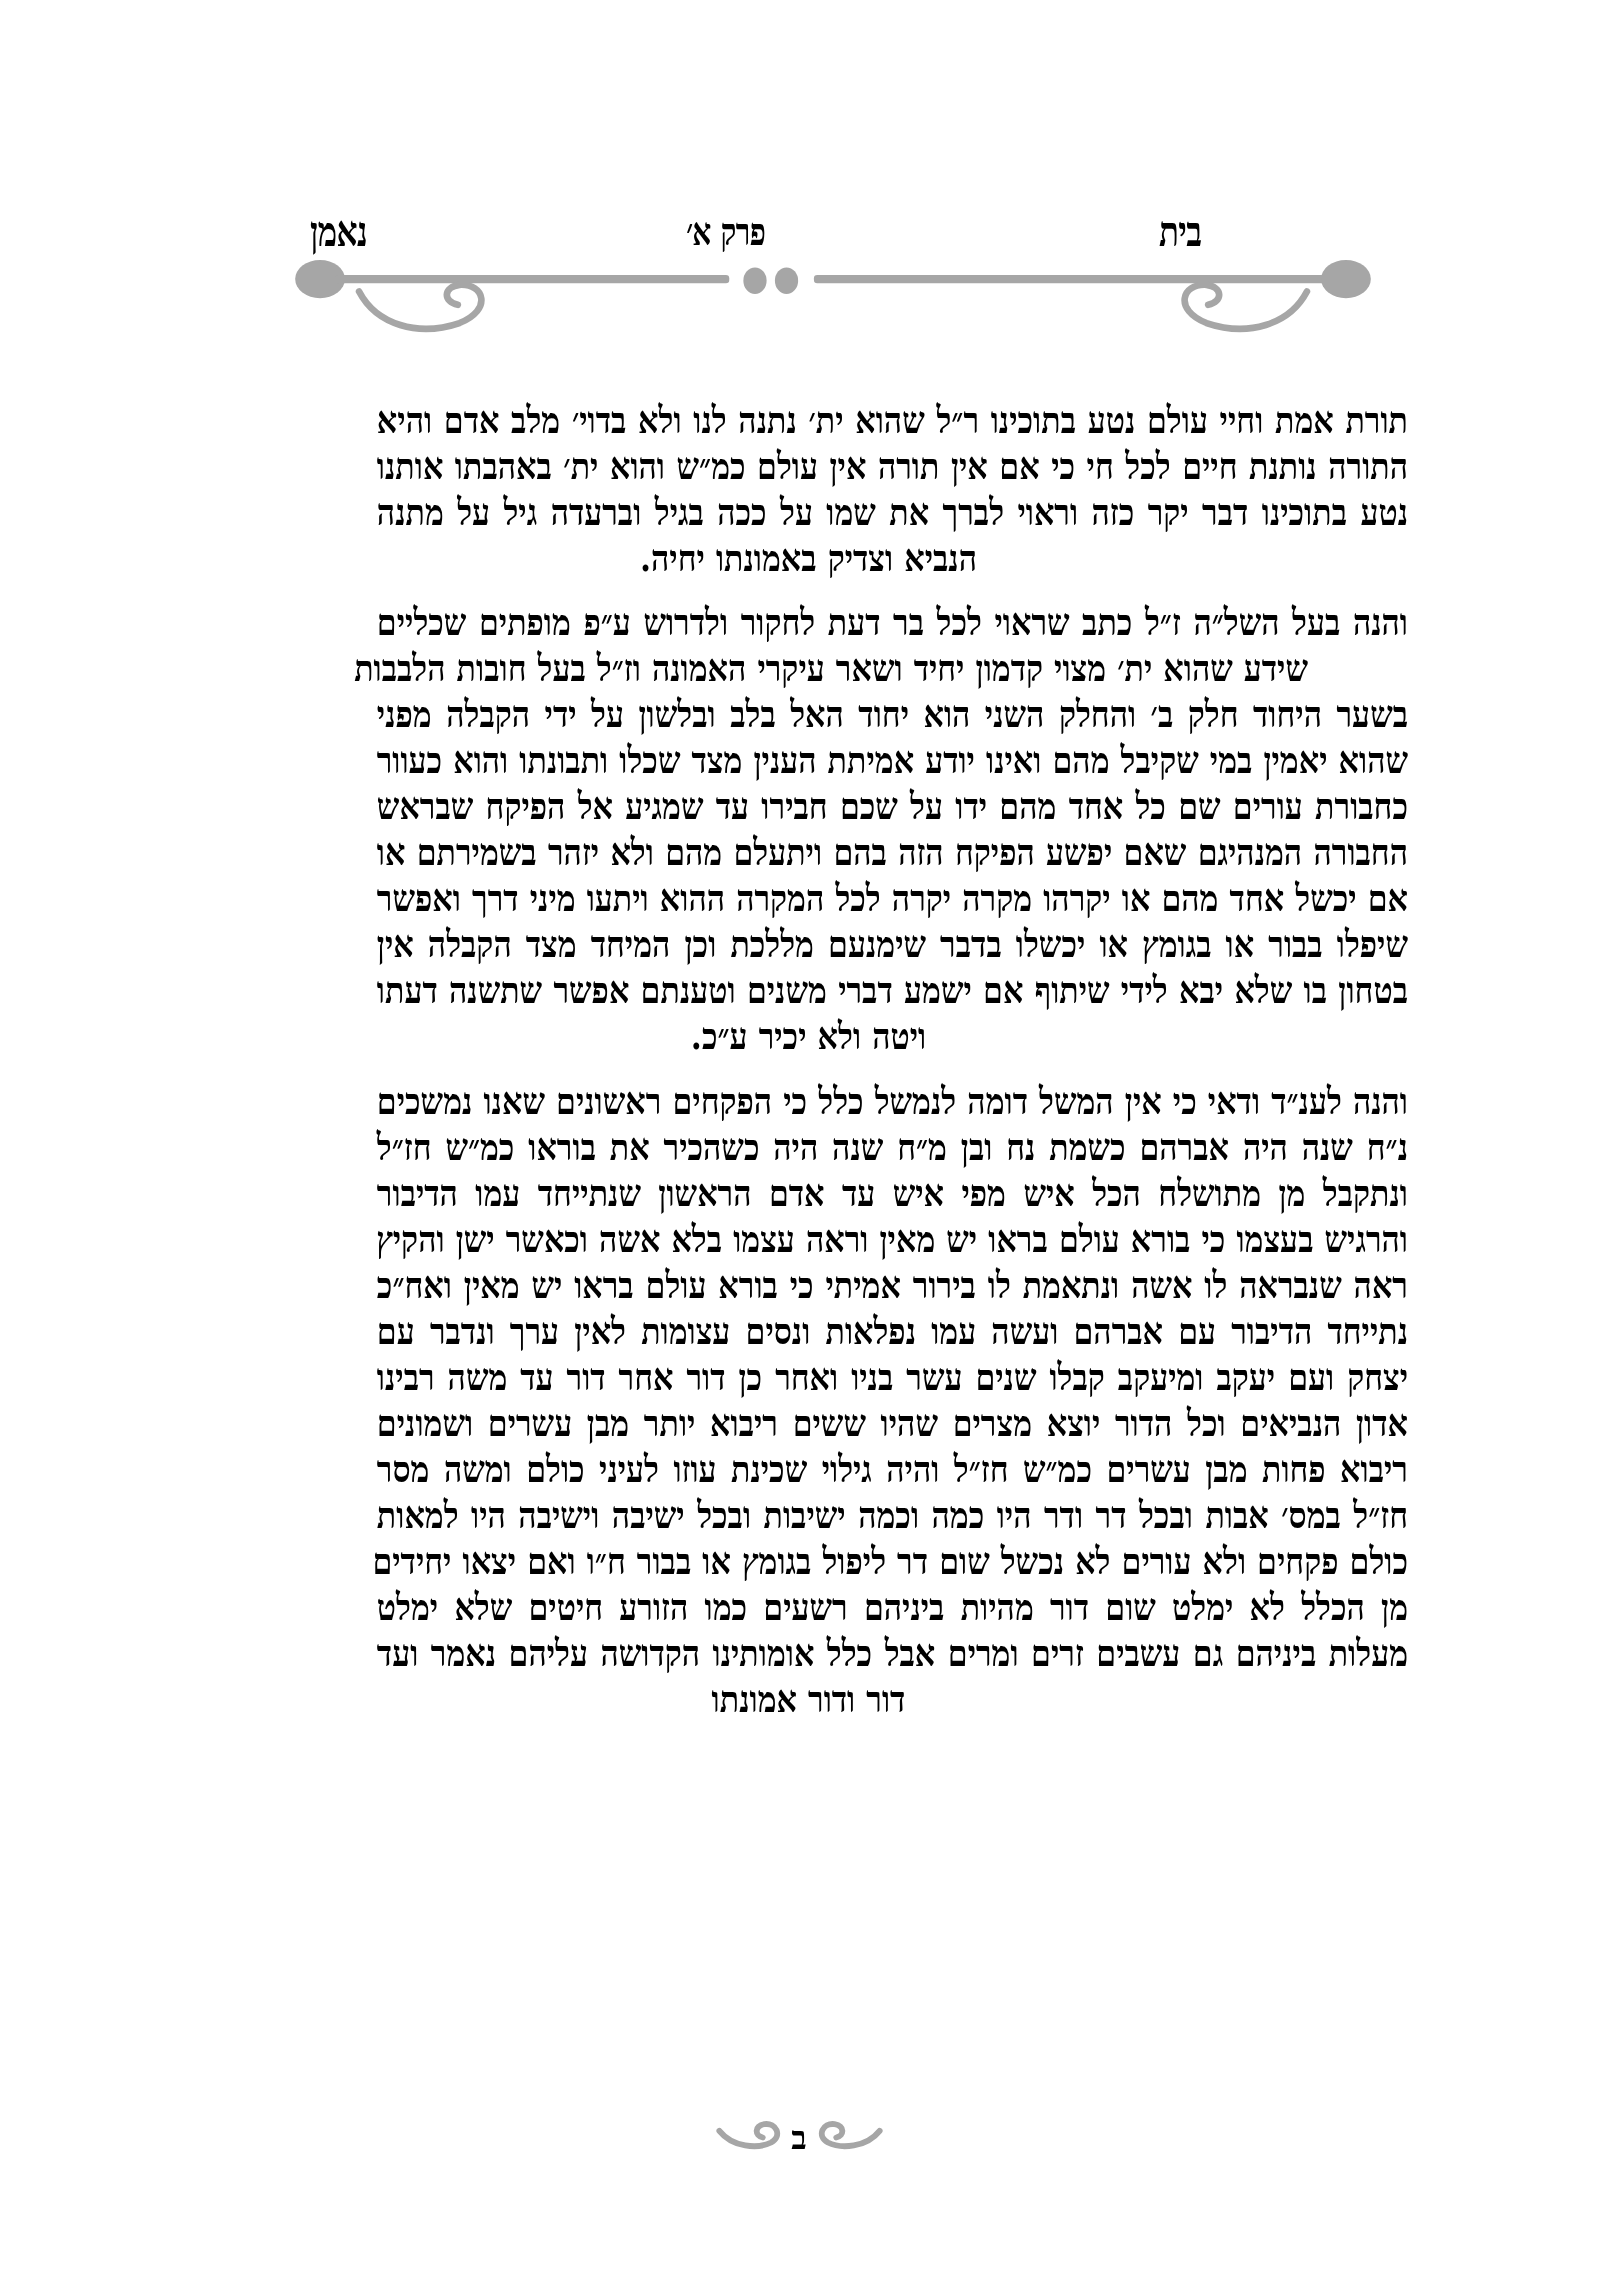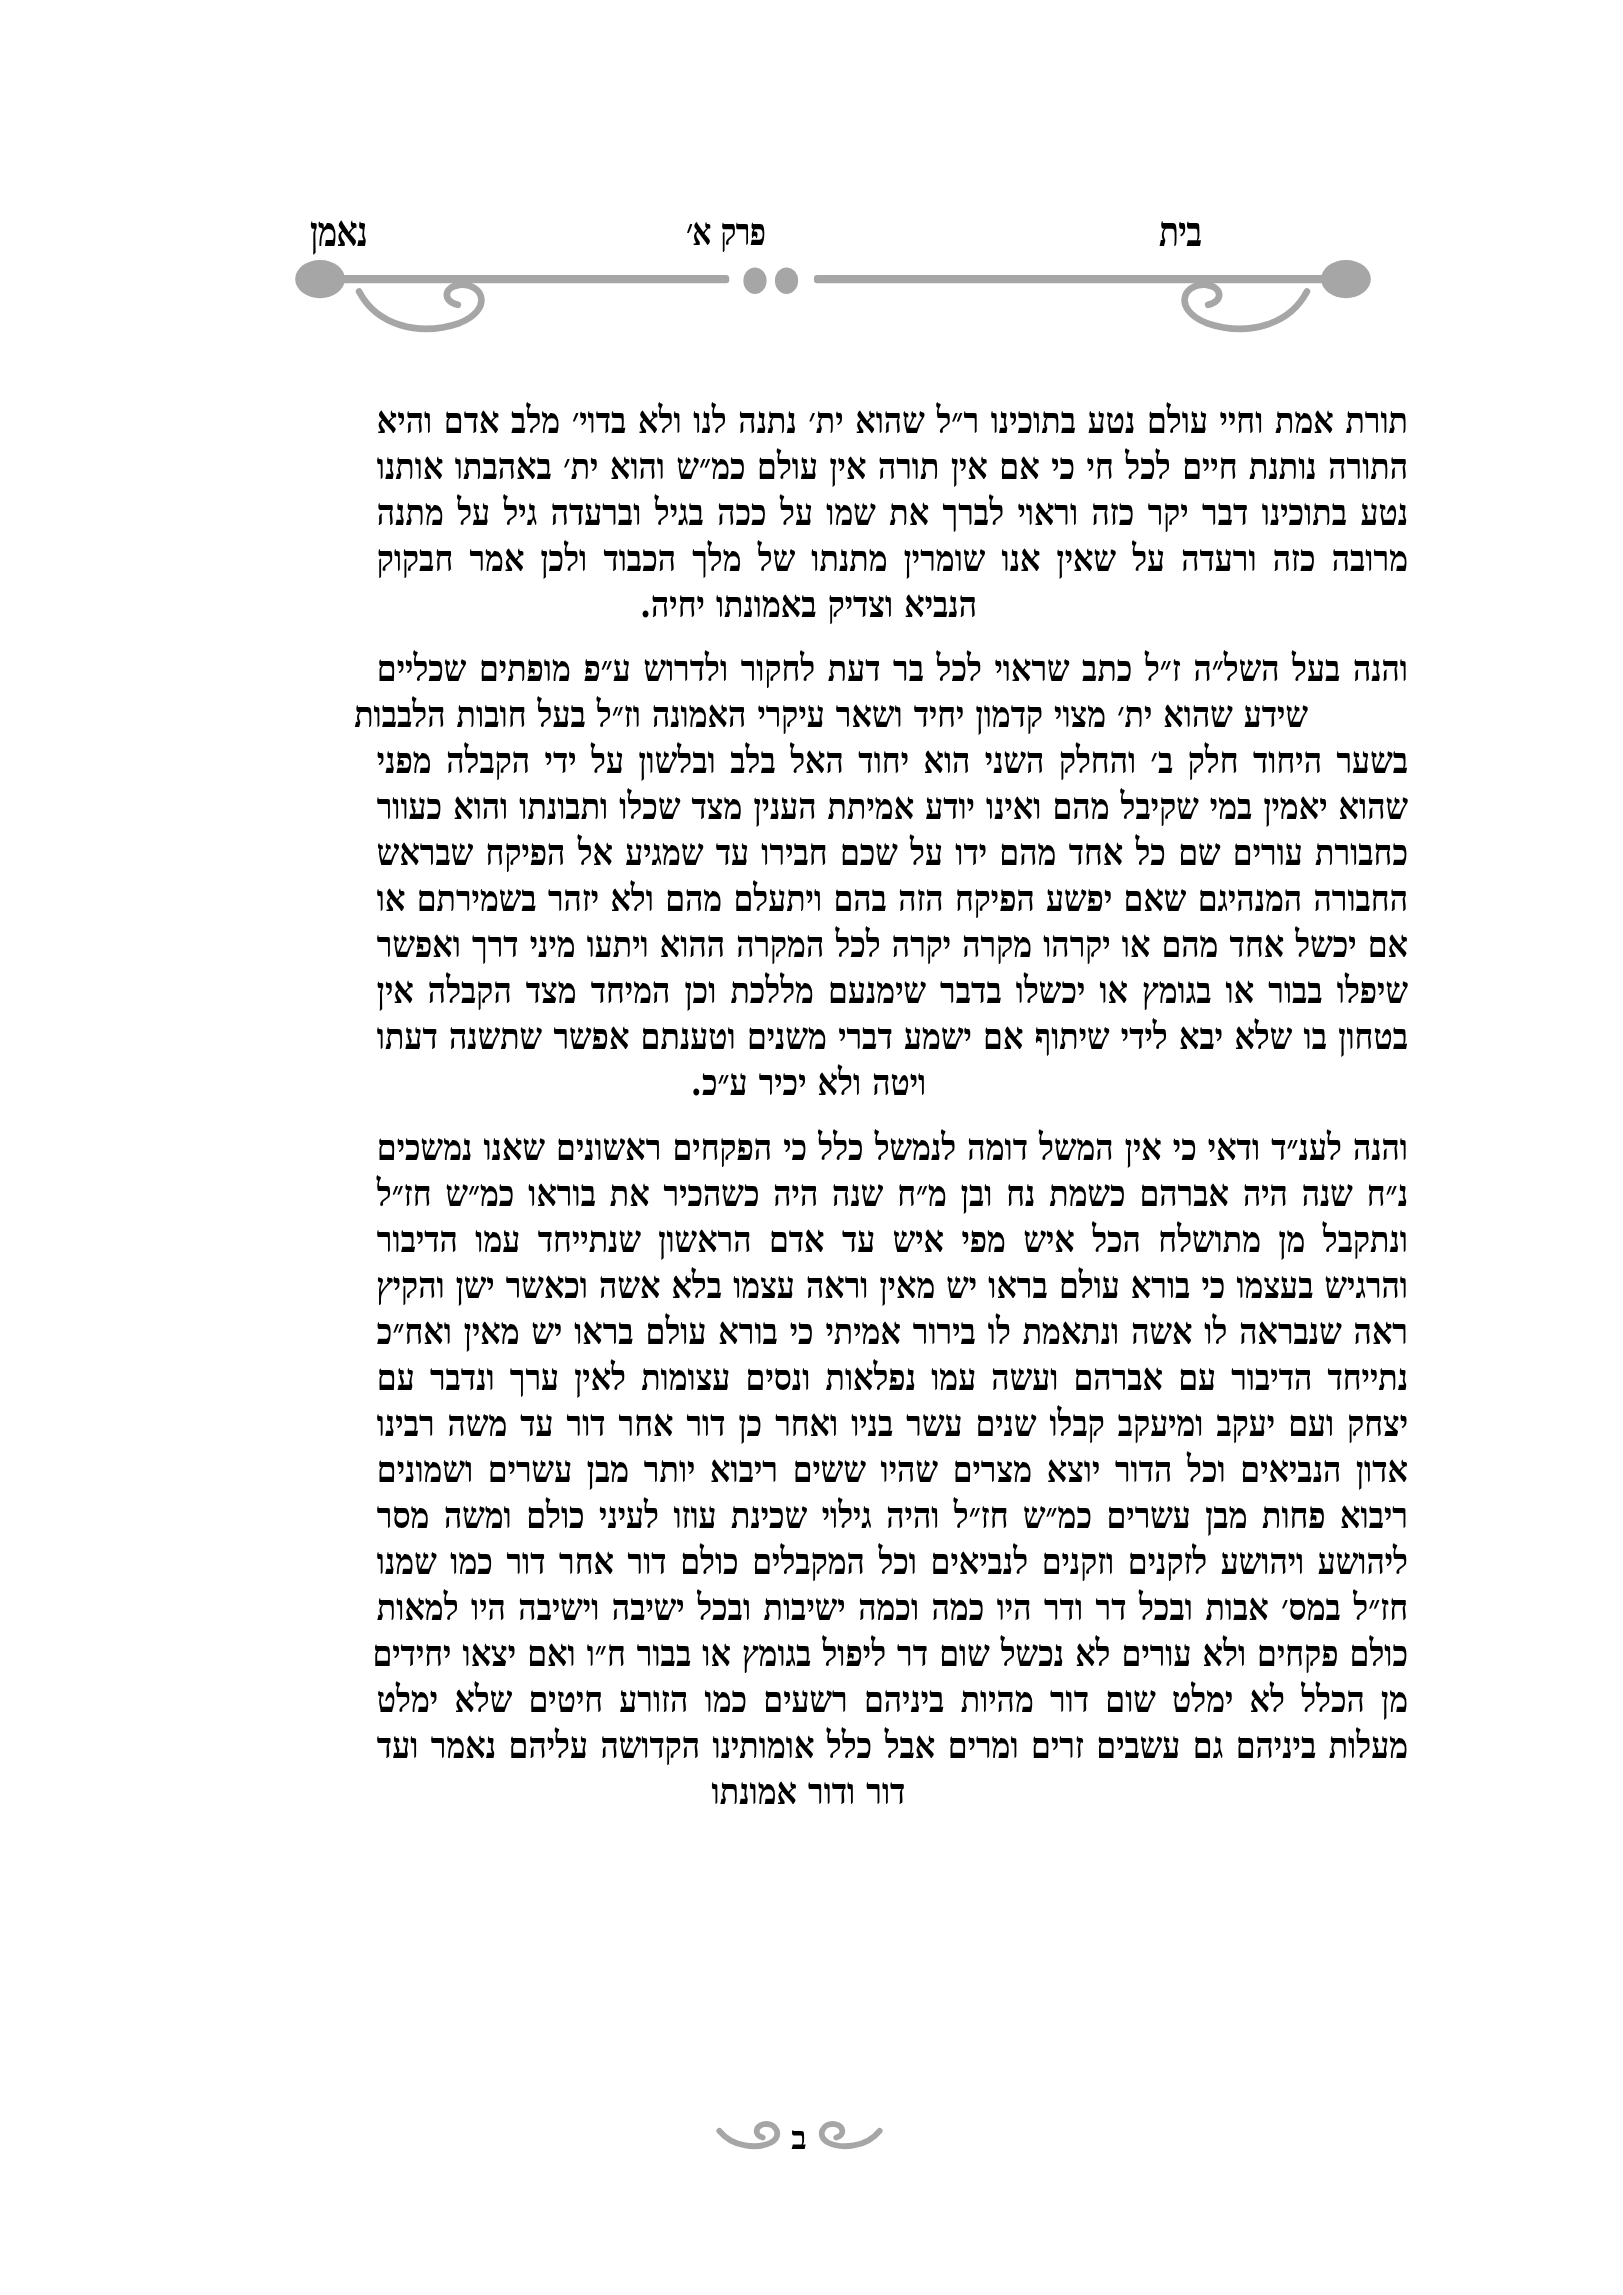--- a/index.html
+++ b/index.html
@@ -145,21 +145,20 @@
       </g>
     </svg>
   </div>
 
   <div class="body-text">
 
     <div class="para">
       <div class="line"><span>תורת אמת וחיי עולם נטע בתוכינו ר״ל שהוא ית׳ נתנה לנו ולא בדוי׳ מלב אדם והיא</span></div>
       <div class="line"><span>התורה נותנת חיים לכל חי כי אם אין תורה אין עולם כמ״ש והוא ית׳ באהבתו אותנו</span></div>
       <div class="line"><span>נטע בתוכינו דבר יקר כזה וראוי לברך את שמו על ככה בגיל וברעדה גיל על מתנה</span></div>
-      <div class="line"><span>מרובה כזה ורעדה על שאין אנו שומרין מתנתו של מלך הכבוד ולכן אמר חבקוק</span></div>
       <div class="line last"><span>הנביא וצדיק באמונתו יחיה.</span></div>
     </div>
 
     <div class="para">
       <div class="line"><span>והנה בעל השל״ה ז״ל כתב שראוי לכל בר דעת לחקור ולדרוש ע״פ מופתים שכליים</span></div>
       <div class="line indent"><span>שידע שהוא ית׳ מצוי קדמון יחיד ושאר עיקרי האמונה וז״ל בעל חובות הלבבות</span></div>
       <div class="line"><span>בשער היחוד חלק ב׳ והחלק השני הוא יחוד האל בלב ובלשון על ידי הקבלה מפני</span></div>
       <div class="line"><span>שהוא יאמין במי שקיבל מהם ואינו יודע אמיתת הענין מצד שכלו ותבונתו והוא כעוור</span></div>
       <div class="line"><span>כחבורת עורים שם כל אחד מהם ידו על שכם חבירו עד שמגיע אל הפיקח שבראש</span></div>
       <div class="line"><span>החבורה המנהיגם שאם יפשע הפיקח הזה בהם ויתעלם מהם ולא יזהר בשמירתם או</span></div>
@@ -172,21 +171,20 @@
     <div class="para">
       <div class="line"><span>והנה לענ״ד ודאי כי אין המשל דומה לנמשל כלל כי הפקחים ראשונים שאנו נמשכים</span></div>
       <div class="line"><span>נ״ח שנה היה אברהם כשמת נח ובן מ״ח שנה היה כשהכיר את בוראו כמ״ש חז״ל</span></div>
       <div class="line"><span>ונתקבל מן מתושלח הכל איש מפי איש עד אדם הראשון שנתייחד עמו הדיבור</span></div>
       <div class="line"><span>והרגיש בעצמו כי בורא עולם בראו יש מאין וראה עצמו בלא אשה וכאשר ישן והקיץ</span></div>
       <div class="line"><span>ראה שנבראה לו אשה ונתאמת לו בירור אמיתי כי בורא עולם בראו יש מאין ואח״כ</span></div>
       <div class="line"><span>נתייחד הדיבור עם אברהם ועשה עמו נפלאות ונסים עצומות לאין ערך ונדבר עם</span></div>
       <div class="line"><span>יצחק ועם יעקב ומיעקב קבלו שנים עשר בניו ואחר כן דור אחר דור עד משה רבינו</span></div>
       <div class="line"><span>אדון הנביאים וכל הדור יוצא מצרים שהיו ששים ריבוא יותר מבן עשרים ושמונים</span></div>
       <div class="line"><span>ריבוא פחות מבן עשרים כמ״ש חז״ל והיה גילוי שכינת עוזו לעיני כולם ומשה מסר</span></div>
-      <div class="line"><span>ליהושע ויהושע לזקנים וזקנים לנביאים וכל המקבלים כולם דור אחר דור כמו שמנו</span></div>
       <div class="line"><span>חז״ל במס׳ אבות ובכל דר ודר היו כמה וכמה ישיבות ובכל ישיבה וישיבה היו למאות</span></div>
       <div class="line"><span>כולם פקחים ולא עורים לא נכשל שום דר ליפול בגומץ או בבור ח״ו ואם יצאו יחידים</span></div>
       <div class="line"><span>מן הכלל לא ימלט שום דור מהיות ביניהם רשעים כמו הזורע חיטים שלא ימלט</span></div>
       <div class="line"><span>מעלות ביניהם גם עשבים זרים ומרים אבל כלל אומותינו הקדושה עליהם נאמר ועד</span></div>
       <div class="line last"><span>דור ודור אמונתו</span></div>
     </div>
 
   </div>
 
   <div class="folio">

